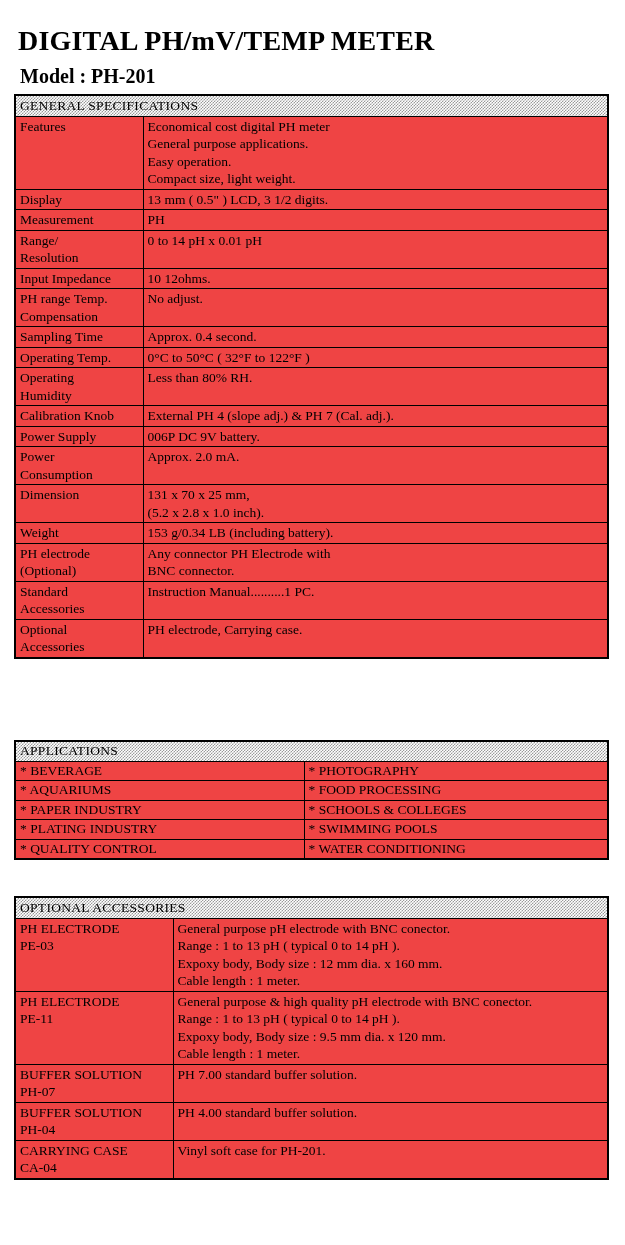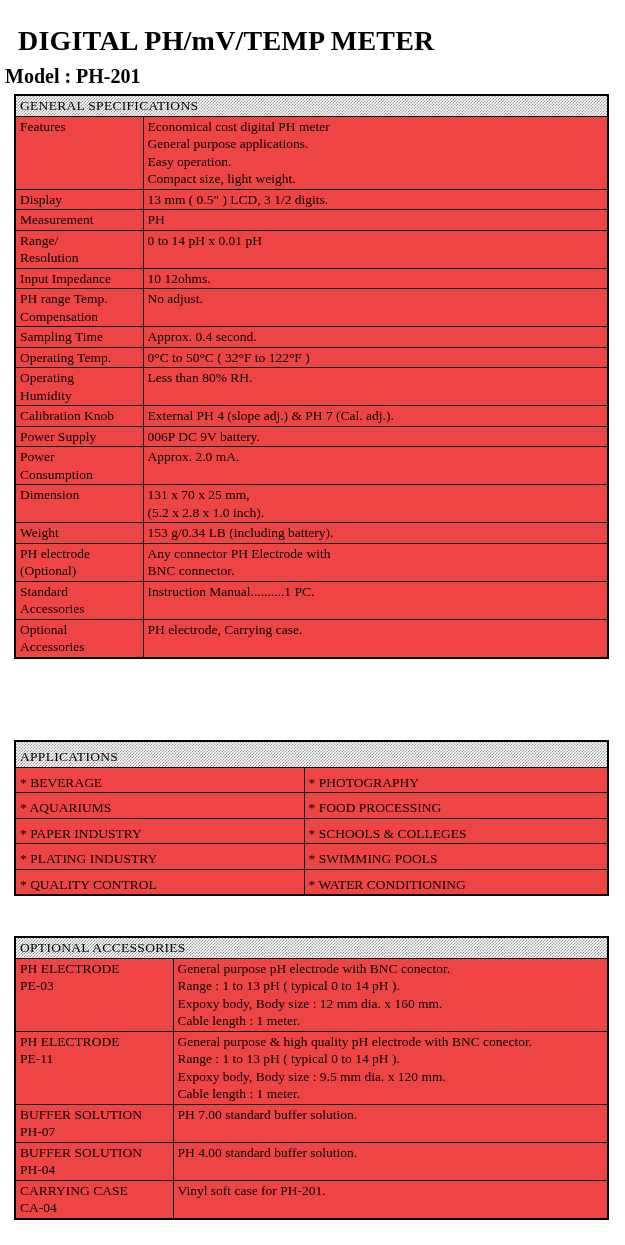--- a/index.html
+++ b/index.html
@@ -30,21 +30,21 @@
     left: 18px;
     top: 26px;
     font-size: 28px;
     font-weight: bold;
     letter-spacing: 0.2px;
     line-height: 1.05;
     white-space: nowrap;
   }
   .doc-subtitle {
     position: absolute;
-    left: 5px;
+    left: 20px;
     top: 66px;
     font-size: 20px;
     font-weight: bold;
     line-height: 1.05;
     white-space: nowrap;
   }
 
   
   .spec-table {
     position: absolute;
@@ -79,23 +79,23 @@
       linear-gradient(45deg, #9a9a9a 25%, transparent 25%, transparent 75%, #9a9a9a 75%);
     background-size: 3px 3px;
     background-position: 0 0, 1.5px 1.5px;
   }
 
   #tbl-general { left: 14px; top: 94px; width: 595px; }
   #tbl-general .c-label { width: 128px; }
 
   #tbl-applications { left: 14px; top: 740px; width: 595px; }
   #tbl-applications .c-app { width: 289px; }
-  #tbl-applications td { padding-top: 6px; padding-bottom: 1px; margin-left: 20px; }
-
-  #tbl-optional { left: 14px; top: 896px; width: 595px; margin-top: 40px; }
+  #tbl-applications td { padding-top: 0; padding-bottom: 1px; margin-left: 20px; }
+
+  #tbl-optional { left: 14px; top: 896px; width: 595px; }
   #tbl-optional .c-name { width: 158px; }
 
   .ln { display: block; white-space: nowrap; }
 </style>
 </head>
 <body>
 
 <div class="page">
 
   <div class="doc-title">DIGITAL PH/mV/TEMP METER</div>

